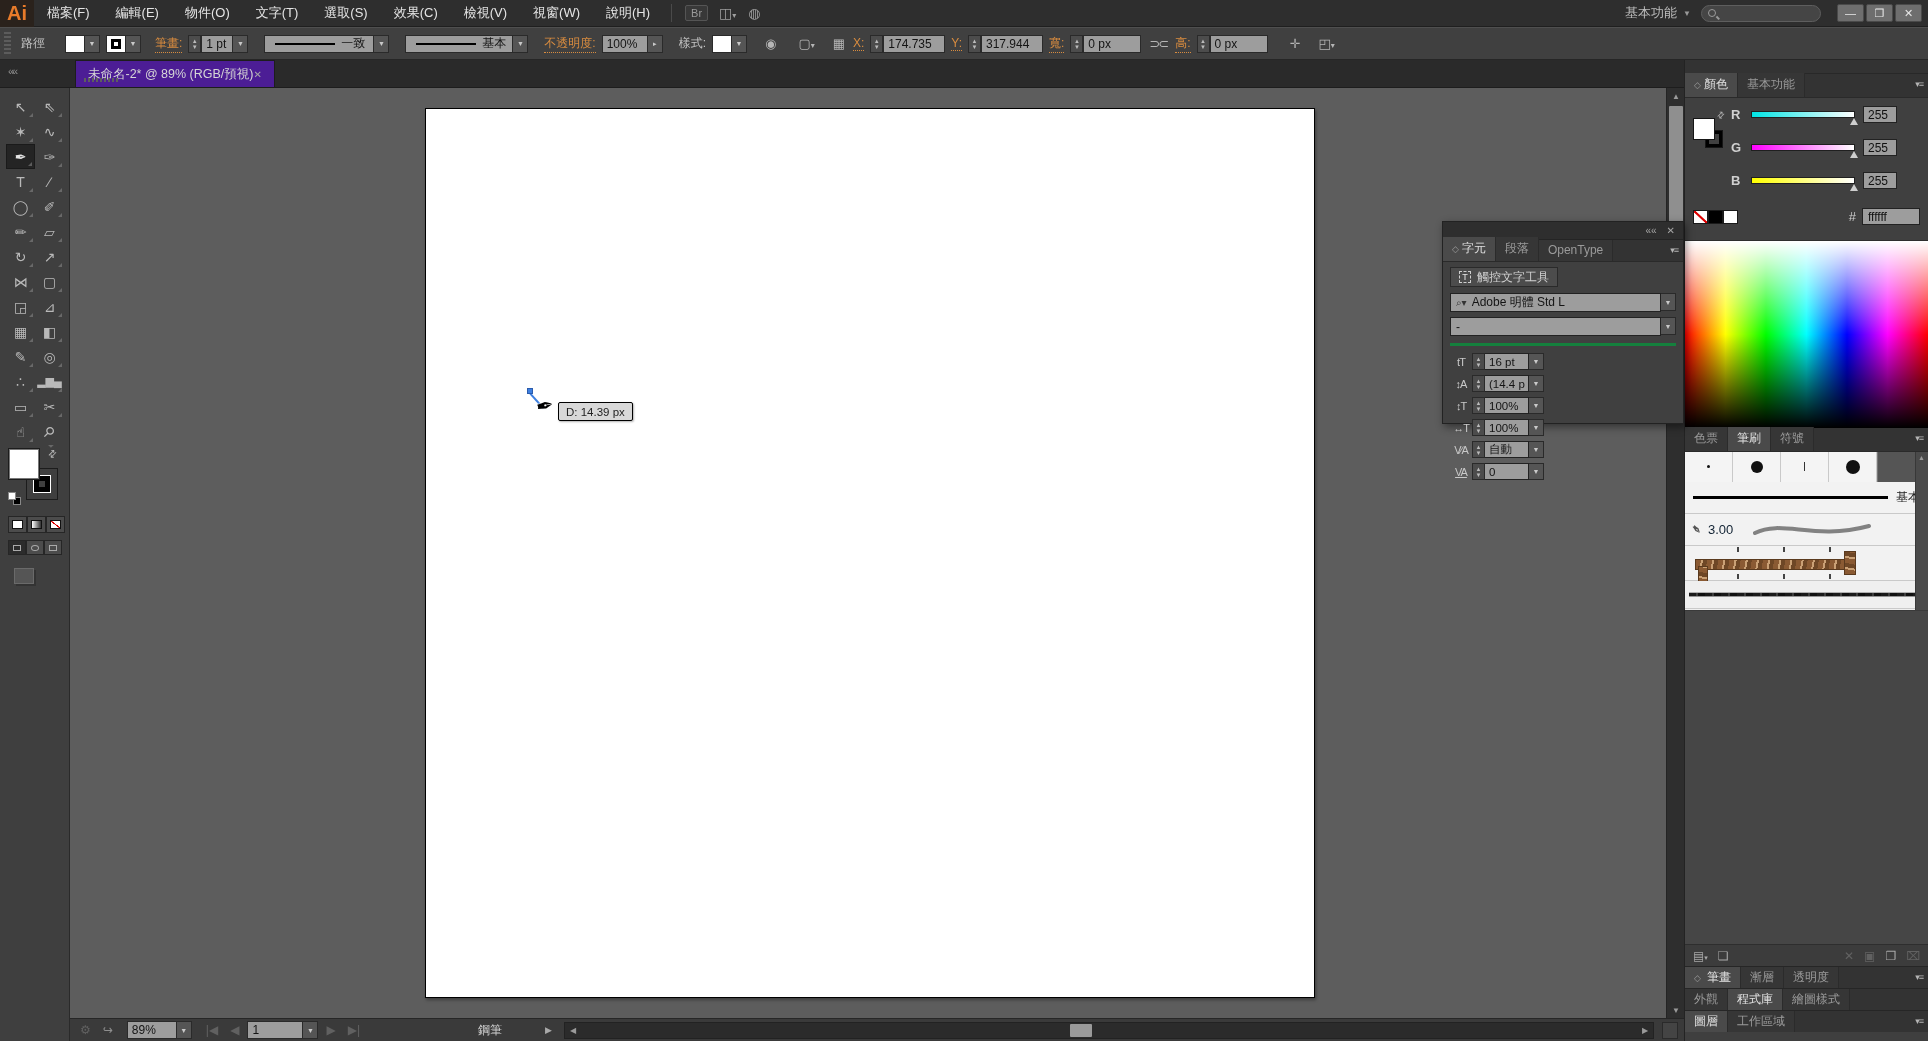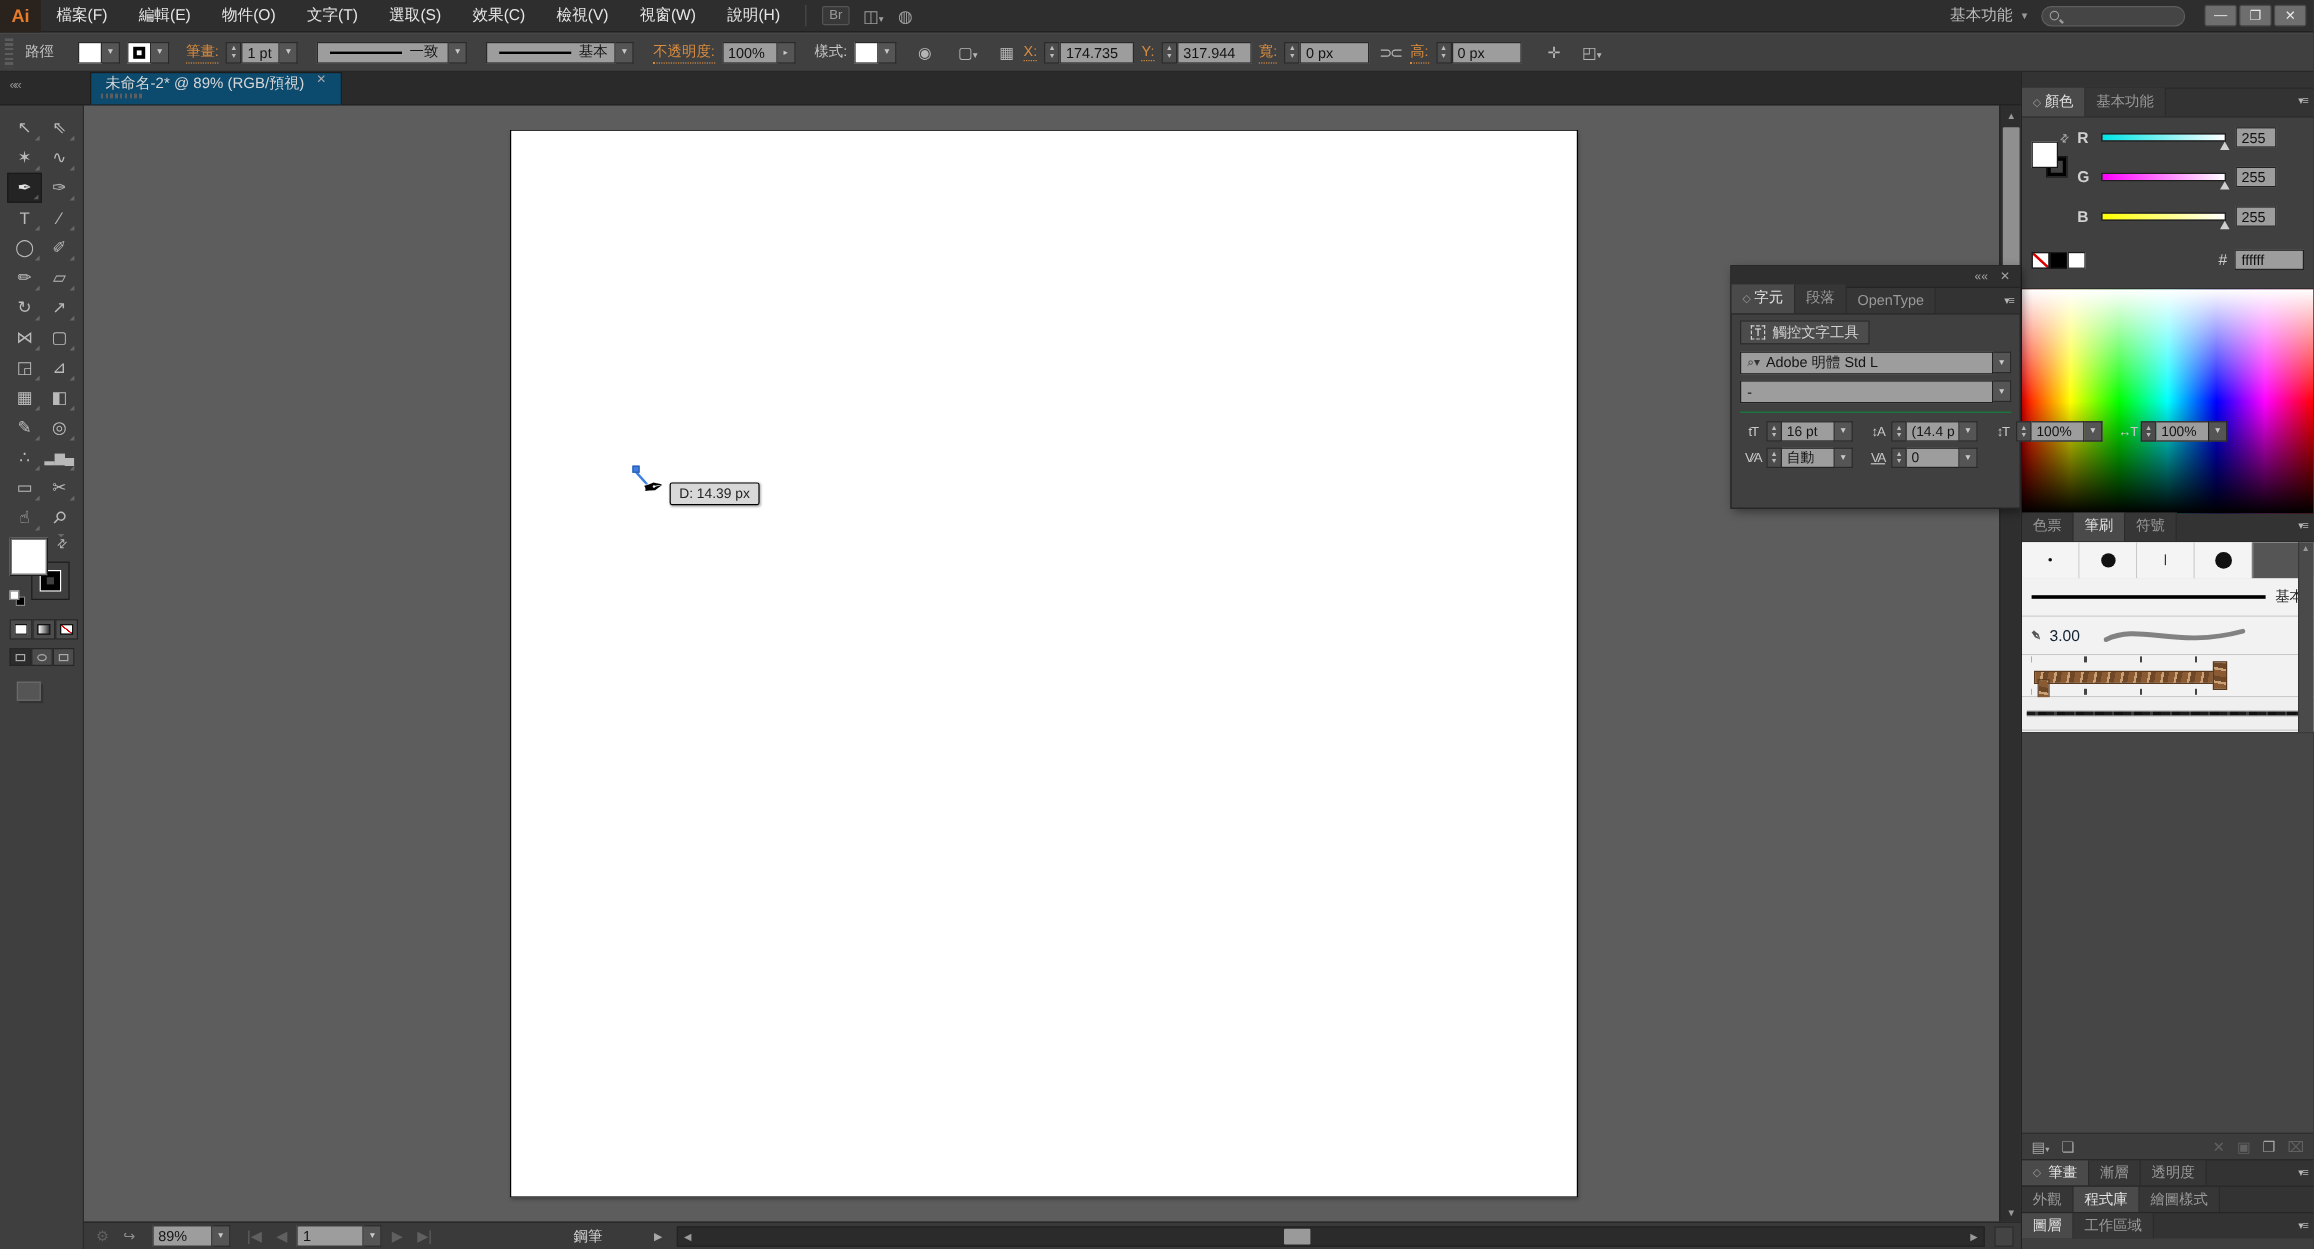--- a/index.html
+++ b/index.html
@@ -8,21 +8,21 @@
   #app {
     position:relative; width:1928px; height:1041px; overflow:hidden;
     background:#4f4f4f; color:#c8c8c8; font-size:12px;
     -webkit-font-smoothing:antialiased;
   }
   .abs { position:absolute; }
   .row { display:flex; align-items:center; }
 
   
   #menubar { left:0; top:0; width:1928px; height:27px; background:#2e2e2e; border-bottom:1px solid #1f1f1f; display:flex; align-items:center; }
-  #ai-logo { width:34px; height:27px; background:#2a221c; color:#e87b2a; font-weight:bold; font-size:15px; display:flex; align-items:center; justify-content:center; }
+  #ai-logo { width:34px; height:27px; background:#2a221c; color:#e87b2a; font-weight:bold; font-size:20px; display:flex; align-items:center; justify-content:center; }
   .menu-item { padding:0 13px; height:27px; display:flex; align-items:center; color:#e5e5e5; font-size:13px; cursor:default; }
   .mb-sep { width:1px; height:18px; background:#4a4a4a; margin:0 8px; }
   .mb-btn { margin:0 5px; padding:1px 5px; border:1px solid #555; border-radius:2px; color:#9a9a9a; font-size:11px; background:#383838; }
   .mb-ico { margin:0 6px; color:#9f9f9f; font-size:14px; }
   #workspace-switch { margin-left:auto; color:#bdbdbd; font-size:13px; display:flex; align-items:center; gap:6px; padding:0 10px; }
   #app-search { width:120px; height:17px; background:#454545; border:1px solid #5e5e5e; border-radius:9px; display:flex; align-items:center; padding:0 6px; gap:4px; margin-right:14px; }
   .mag { width:8px; height:8px; border:1.5px solid #9a9a9a; border-radius:50%; position:relative; }
   .mag::after { content:""; position:absolute; left:7px; top:7px; width:4px; height:1.5px; background:#9a9a9a; transform:rotate(45deg); }
   .win-btn { width:27px; height:18px; background:#6e6e6e; border:1px solid #4a4a4a; color:#e8e8e8; font-size:11px; display:flex; align-items:center; justify-content:center; margin-left:2px; border-radius:2px; }
   #win-controls { display:flex; margin-right:6px; }
@@ -36,21 +36,21 @@
   .dd-btn { width:15px; height:18px; background:#555; border:1px solid #2a2a2a; border-left:none; color:#c9c9c9; font-size:7px; display:flex; align-items:center; justify-content:center; }
   .stepper { width:13px; height:18px; background:#4c4c4c; border:1px solid #2a2a2a; display:flex; flex-direction:column; align-items:center; justify-content:center; color:#bbb; font-size:6px; line-height:6px; }
   .swatch-btn { width:20px; height:18px; border:1px solid #2a2a2a; background:#fff; }
   .stroke-swatch { background:#fff; display:flex; align-items:center; justify-content:center; }
   .stroke-swatch .inner { width:10px; height:10px; border:3px solid #000; }
   .line-preview { width:60px; height:2px; background:#000; margin:0 6px; }
   .cb-ico { color:#b5b5b5; font-size:13px; margin:0 2px; }
 
   
   #tabbar { left:0; top:60px; width:1928px; height:28px; background:#2a2a2a; border-bottom:1px solid #1d1d1d; display:flex; align-items:flex-end; }
-  #doc-tab { margin-left:75px; height:27px; background:#0c4a6e; border:1px solid #1d1d1d; border-bottom:none; display:flex; gap:10px; padding:0 12px; color:#d6d6d6; font-size:12.5px; }
+  #doc-tab { margin-left:75px; height:27px; background:#4c1d95; border:1px solid #1d1d1d; border-bottom:none; display:flex; align-items:center; padding:0 12px; color:#d6d6d6; font-size:12.5px; }
   #tabbar-collapse { position:absolute; left:8px; top:5px; color:#8f8f8f; font-size:11px; letter-spacing:-2px; }
   #toolbar-grip { position:absolute; left:84px; top:78px; width:36px; height:4px; background:repeating-linear-gradient(to right,#5e5e5e 0 2px,transparent 2px 4px); }
 
   
   #tooldock { left:0; top:88px; width:70px; height:953px; background:#3f3f3f; border-right:1px solid #2a2a2a; }
   #tools { position:absolute; left:6px; top:6px; display:grid; grid-template-columns:repeat(2,29px); grid-auto-rows:25px; }
   .tool { display:flex; align-items:center; justify-content:center; color:#b9b9b9; font-size:14px; position:relative; cursor:default; }
   .tool.selected { background:#242424; border:1px solid #1a1a1a; color:#e4e4e4; }
   .tool::after { content:""; position:absolute; right:2px; bottom:2px; border-left:4px solid transparent; border-bottom:4px solid #8a8a8a; opacity:.55; }
   .t-small { font-size:11px; } .t-rot { transform:rotate(45deg); }
@@ -177,21 +177,21 @@
 
   
   #charpanel { left:1442px; top:221px; width:242px; height:203px; background:#404040; border:1px solid #222; box-shadow:2px 3px 8px rgba(0,0,0,.45); z-index:50; }
   #cp-title { height:18px; background:#2e2e2e; border-bottom:1px solid #242424; display:flex; align-items:center; justify-content:flex-end; gap:10px; padding:0 8px; color:#a5a5a5; font-size:10px; }
   #cp-tabs { height:22px; }
   #cp-body { position:relative; padding:5px 7px; }
   #touch-btn { display:inline-flex; align-items:center; gap:6px; height:20px; background:#4c4c4c; border:1px solid #2a2a2a; padding:0 8px; color:#d2d2d2; font-size:12px; margin-bottom:6px; }
   #touch-ico { width:12px; height:12px; border:1px dashed #cfcfcf; display:flex; align-items:center; justify-content:center; font-size:9px; color:#e5e5e5; }
   .cp-field { display:flex; height:19px; margin-bottom:5px; }
   .cp-field .main { flex:1; background:#9d9d9d; border:1px solid #222; color:#141414; display:flex; align-items:center; padding:0 5px; gap:5px; }
-  .cp-grid { display:grid; grid-template-columns:1fr 1fr 1fr 1fr; column-gap:10px; row-gap:5px; margin-top:7px; border-top:1px solid #15803d; padding-top:7px; }
+  .cp-grid { display:grid; grid-template-columns:1fr; column-gap:10px; row-gap:5px; margin-top:7px; border-top:3px solid #15803d; padding-top:7px; }
   .cp-cell { display:flex; align-items:center; }
   .cp-ico { width:22px; color:#c9c9c9; font-size:11px; text-align:center; letter-spacing:-1px; }
   .cp-cell .stepper { height:17px; }
   .cp-cell .val { width:44px; height:17px; background:#9d9d9d; border:1px solid #222; border-left:none; color:#141414; display:flex; align-items:center; padding:0 4px; font-size:11.5px; white-space:nowrap; overflow:hidden; }
   .cp-cell .dd-btn { height:17px; }
   .fmag { color:#333; font-size:10px; }
 </style>
 </head>
 <body>
 

